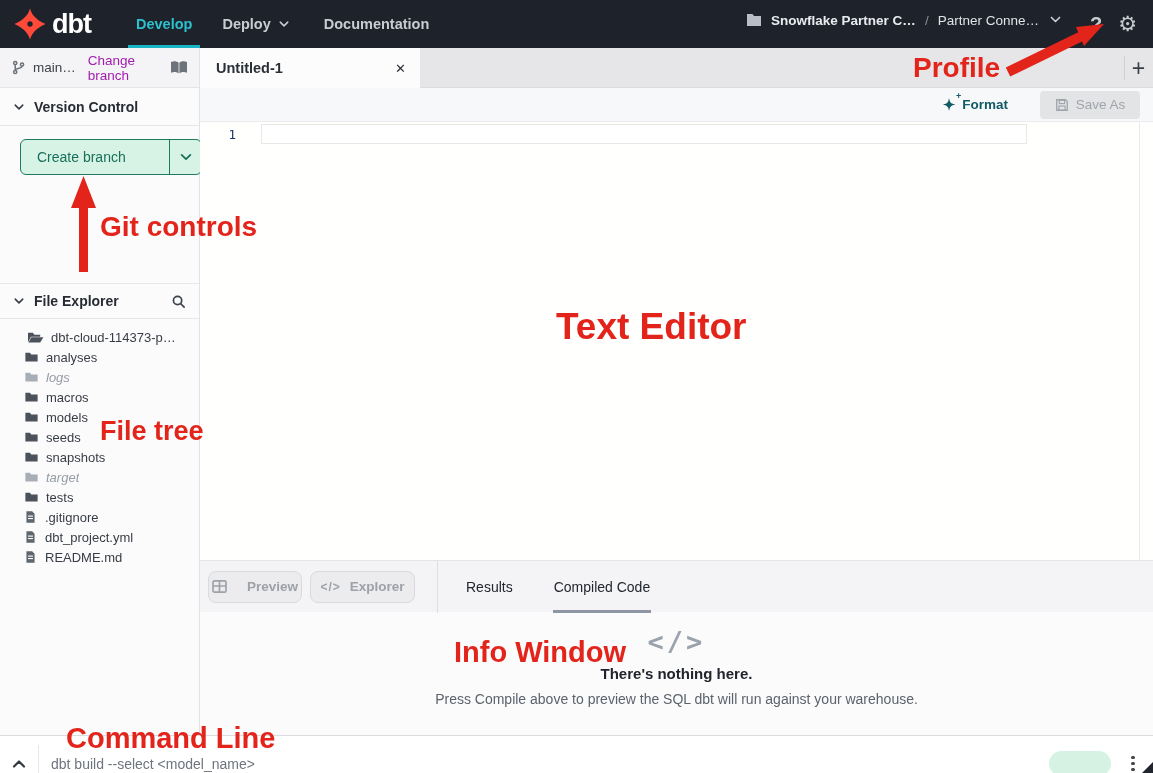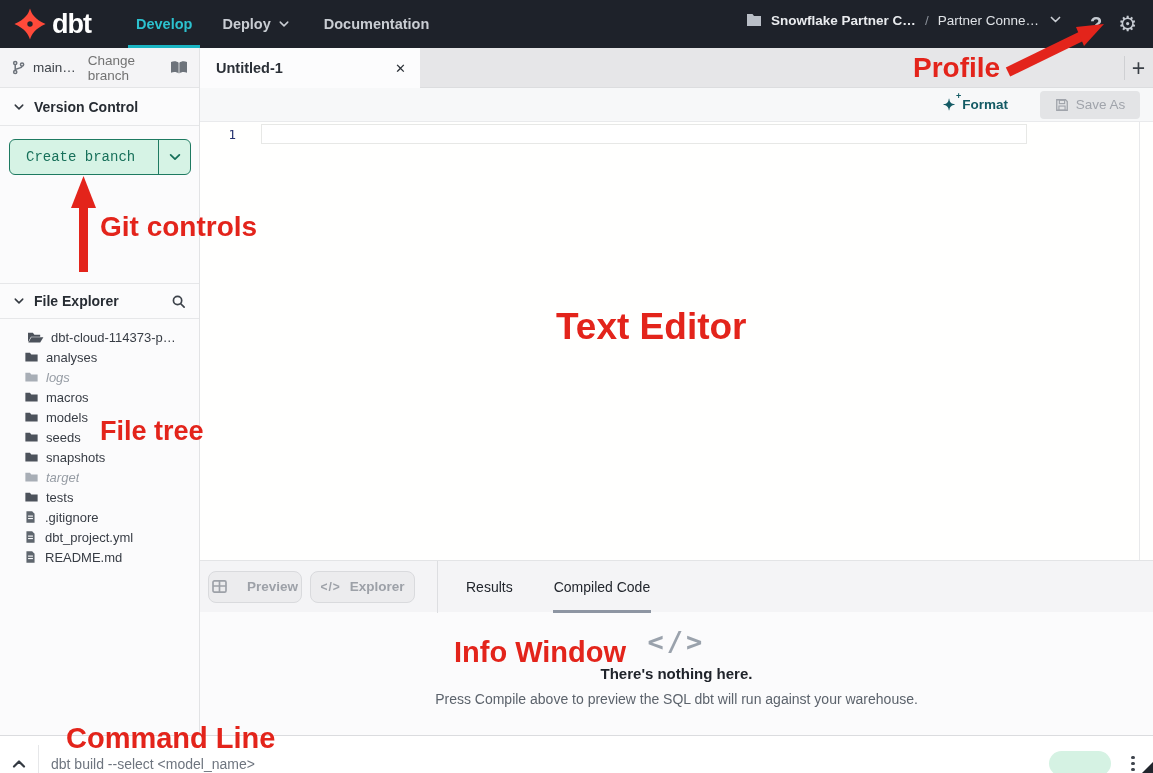--- a/index.html
+++ b/index.html
@@ -31,27 +31,27 @@
   .help-glyph { color:#c6cbd2; font-size:20px; font-weight:bold; margin-left:28px; cursor:pointer; }
   .gear-glyph { color:#c6cbd2; font-size:21px; margin-left:16px; cursor:pointer; line-height:1; }
 
   
   .sidebar { position:absolute; left:0; top:48px; width:200px; height:687px;
              background:#fbfbfc; border-right:1px solid #e2e3e5; }
   .branch-bar { height:40px; background:#f4f4f6; border-bottom:1px solid #e4e5e7;
                 display:flex; align-items:center; padding:0 11px; }
   .branch-icon { color:#6d737b; }
   .branch-name { font-size:13.5px; color:#3e434a; margin-left:7px; }
-  .change-branch { font-size:13.5px; color:#737373; margin-left:12px; cursor:pointer; }
+  .change-branch { font-size:13.5px; color:#a21caf; margin-left:12px; cursor:pointer; }
   .book-icon { color:#6d737b; margin-left:auto; cursor:pointer; }
   .section-header { height:38px; display:flex; align-items:center; padding:0 13px;
                     border-bottom:1px solid #e6e7e9; background:#fbfbfc; cursor:pointer; }
   .section-chev { color:#343a41; }
   .section-title { font-size:14px; font-weight:bold; color:#272c33; margin-left:9px; }
-  .create-branch-wrap { padding:13px 9px 0 9px;font-family:Liberation Mono, monospace; }
+  .create-branch-wrap { padding:13px 9px 0 20px; }
   .create-branch { height:36px; width:182px; display:flex; align-items:stretch;
                    background:#d6f3e5; border:1.5px solid #1e7a61; border-radius:6px;
                    overflow:hidden; cursor:pointer; }
   .cb-main { flex:1; display:flex; align-items:center; padding-left:16px;
              font-size:14px; color:#17705a; }
   .cb-div { width:1.5px; background:#1e7a61; }
   .cb-chev { width:31px; display:flex; align-items:center; justify-content:center; color:#17705a; }
   .fe-header { position:absolute; left:0; top:235px; width:199px; height:36px;
                border-top:1px solid #e6e7e9; border-bottom:1px solid #e6e7e9;
                display:flex; align-items:center; padding:0 13px; background:#fbfbfc; cursor:pointer; }

